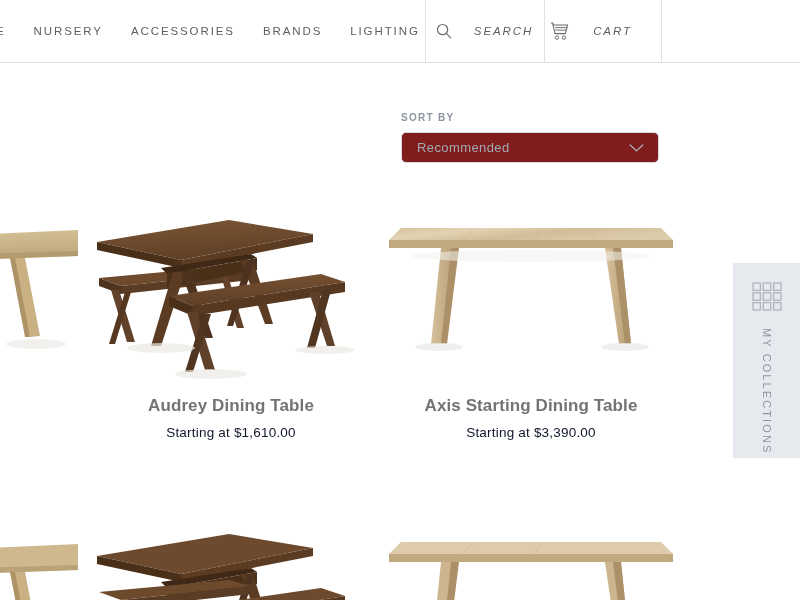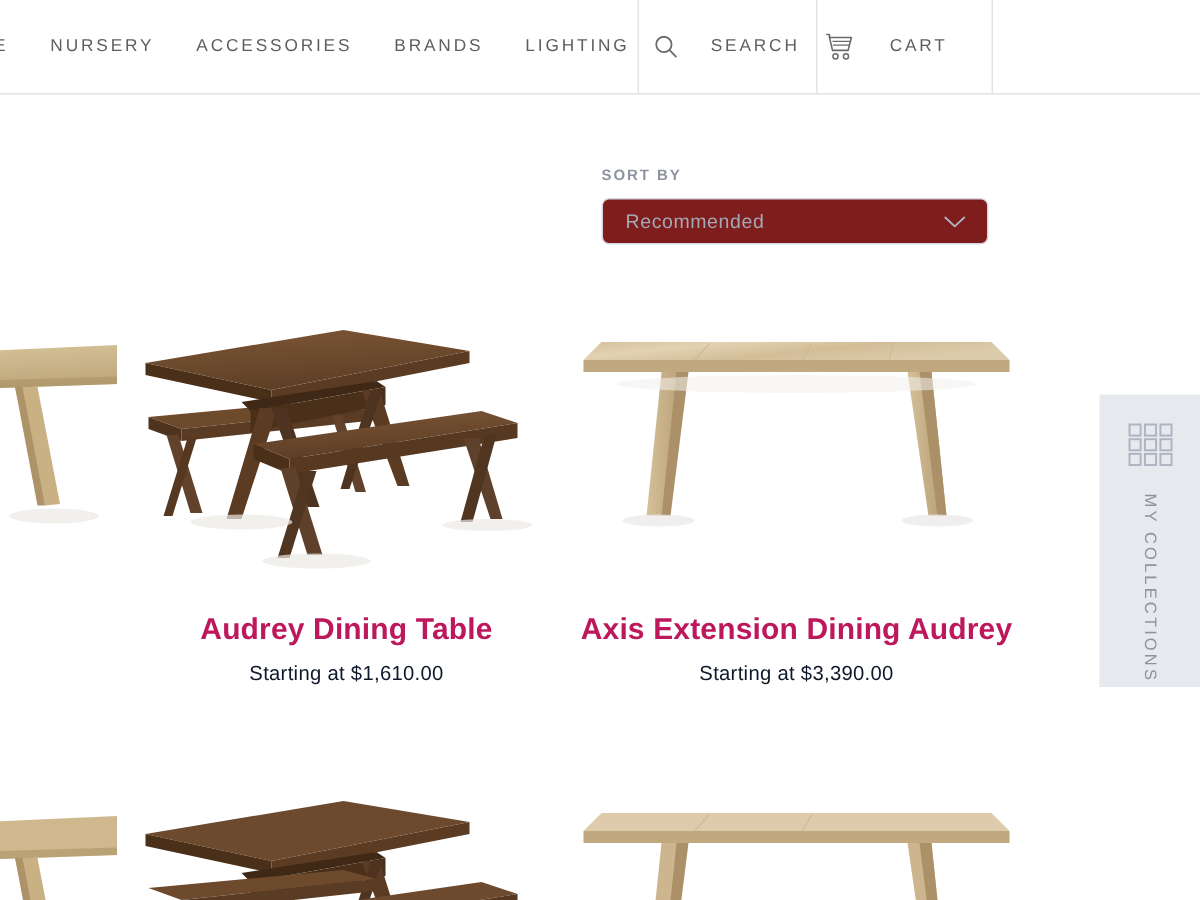--- a/index.html
+++ b/index.html
@@ -45,20 +45,21 @@
     background: #e3e3e3;
   }
   .hdr-action {
     position: absolute;
     top: 0;
     height: 62px;
     display: flex;
     align-items: center;
     justify-content: center;
     gap: 22px;
+    font-style: italic;
   }
   .hdr-action-label {
     font-size: 11.5px;
     letter-spacing: 1.9px;
     color: #5e5e5e;
     text-transform: uppercase;
     white-space: nowrap;
   }
   .icon-svg { display: block; }
 
@@ -121,25 +122,24 @@
     position: relative;
     width: 100%;
     height: 200px;
     display: flex;
     align-items: center;
     justify-content: center;
     overflow: hidden;
   }
   .pcard-title {
     text-align: center;
-    font-size: 20px;
+    font-size: 17px;
     font-weight: bold;
-    color: #be185d;
+    color: #737373;
     letter-spacing: 0.1px;
-    margin-top: 13px;
     white-space: nowrap;
   }
   .pcard-price {
     text-align: center;
     font-size: 13.5px;
     color: #0f172a;
     letter-spacing: 0.2px;
     margin-top: 9px;
     white-space: nowrap;
   }
@@ -328,21 +328,21 @@
           <polygon points="60,52 76,52 62,148 50,148" fill="url(#oakLeg)"></polygon>
           <polygon points="70,52 78,52 66,148 60,148" fill="#ab9068"></polygon>
           <polygon points="224,52 240,52 250,148 238,148" fill="url(#oakLeg)"></polygon>
           <polygon points="232,52 240,52 250,148 244,148" fill="#ab9068"></polygon>
 
           <ellipse cx="58" cy="151" rx="24" ry="4" fill="#ecebe8" opacity="0.8"></ellipse>
           <ellipse cx="244" cy="151" rx="24" ry="4" fill="#ecebe8" opacity="0.8"></ellipse>
           <ellipse cx="150" cy="60" rx="120" ry="6" fill="#f2f0ed" opacity="0.55"></ellipse>
         </svg>
       </div>
-      <div class="pcard-title">Axis Extension Dining Audrey</div>
+      <div class="pcard-title">Axis Starting Dining Table</div>
       <div class="pcard-price">Starting at $3,390.00</div>
     </div>
   </div>
 
   <div class="prow prow2">
 
     <div class="pcard p0">
       <div class="pcard-img">
         <svg width="300" height="200" viewBox="0 0 300 200">
           <polygon points="120,86 300,78 300,104 128,110" fill="#cfb88e"></polygon>

